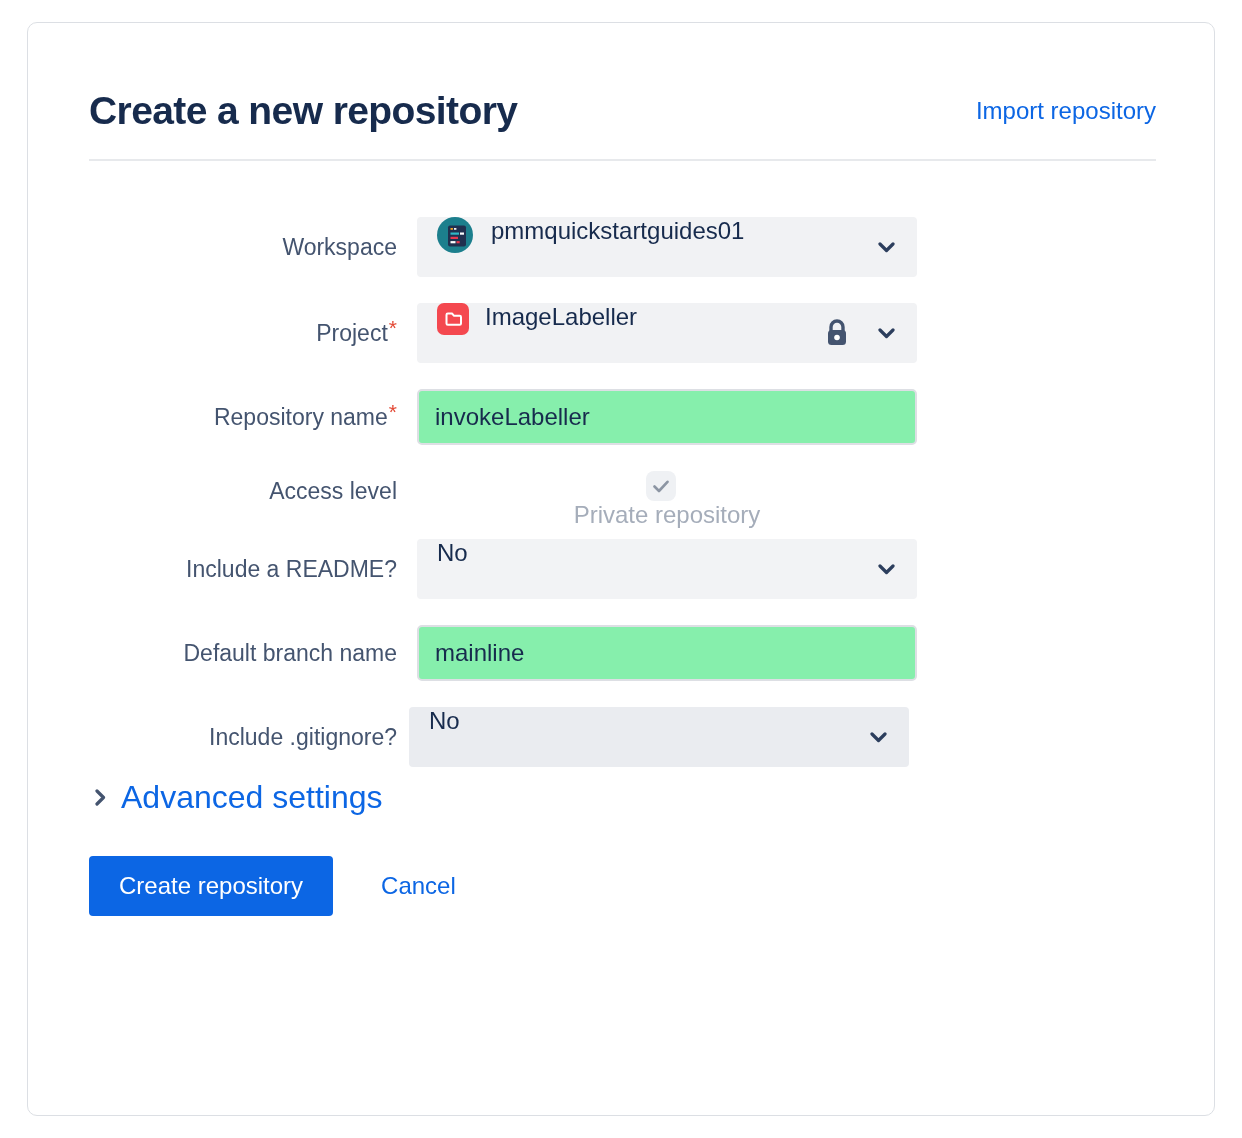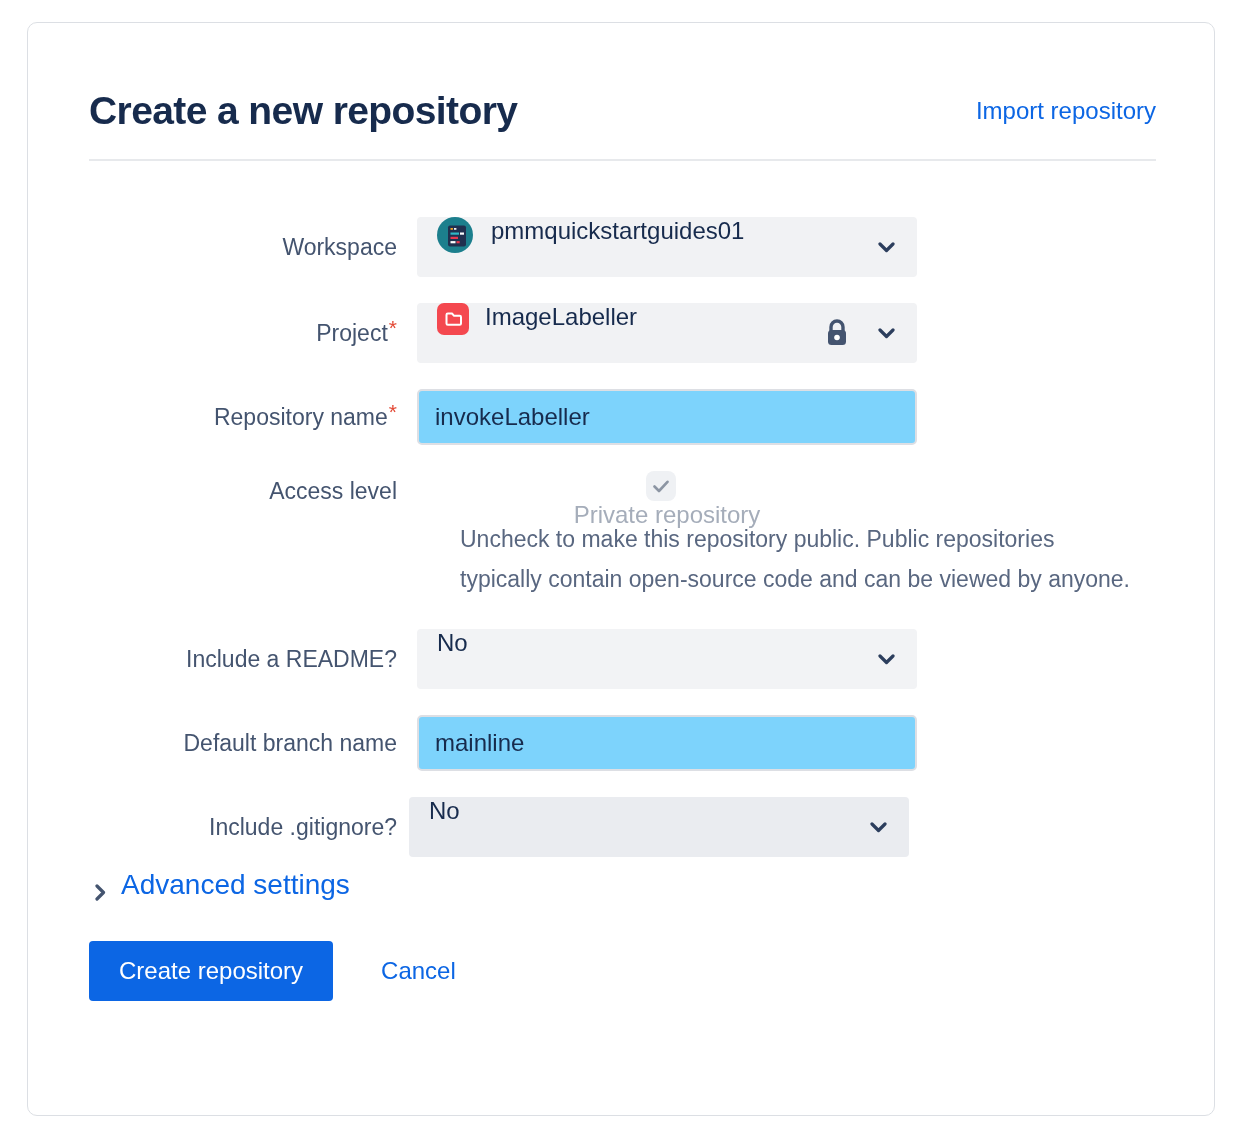--- a/index.html
+++ b/index.html
@@ -28,40 +28,40 @@
   }
   .asterisk { color:#E34935; font-size:21px; position:relative; top:-6px; margin-left:1px; }
   .select {
     background:#F1F2F4; border-radius:4px; height:60px; display:flex;
     padding:0 22px 0 20px; box-sizing:border-box; cursor:pointer;
   }
   .select.light { background:#F2F3F5; }
   .select.hovered { background:#EAECF0; }
   .select .value { font-size:24px; color:#172B4D; flex:1; }
   .text-input {
-    background:#7dd3fc; border:2px solid #DDDFE4; border-radius:5px; height:56px;
+    background:#86efac; border:2px solid #DDDFE4; border-radius:5px; height:56px;
     box-sizing:border-box; font-size:24px; color:#172B4D; padding:0 16px; width:100%;
     font-family:"Liberation Sans", sans-serif; outline:none;
   }
   .avatar { width:36px; height:36px; margin-right:18px; flex:0 0 auto; }
   .folder-badge { width:32px; height:32px; margin-right:16px; flex:0 0 auto; }
   .lock-wrap { margin-right:28px; display:flex; align-items:center; }
   .chev { display:flex; align-items:center; }
   .checkbox-line { display:flex; align-items:center; height:40px;flex-direction:column; }
   .checkbox {
     width:30px; height:30px; background:#EFF1F4; border-radius:8px; flex:0 0 auto;
     display:flex; align-items:center; justify-content:center; margin-right:13px;
   }
   .checkbox-label { font-size:24px; color:#A5ADBA; }
   .help-text {
     font-size:23px; color:#596780; line-height:40px; margin:8px 0 2px 43px; width:672px;
   }
   .advanced {
-    display:flex; align-items:flex-end; gap:15px; margin:12px 0 8px 6px;
-    font-size:28px; font-weight:500; color:#0C66E4; cursor:pointer; width:max-content;
+    display:flex; align-items:center; gap:15px; margin:12px 0 8px 6px;
+    font-size:32px; font-weight:500; color:#0C66E4; cursor:pointer; width:max-content;
   }
   .footer { display:flex; justify-content:flex-start; align-items:center; margin-top:40px; }
   .btn-primary {
     background:#0C66E4; color:#ffffff; font-size:24px; font-weight:500;
     border:none; border-radius:4px; height:60px; padding:0 30px; cursor:pointer;
     font-family:"Liberation Sans", sans-serif;
   }
   .btn-cancel {
     color:#0C66E4; font-size:24px; font-weight:500; margin-left:42px; cursor:pointer;
     background:none; border:none; font-family:"Liberation Sans", sans-serif;
@@ -136,21 +136,20 @@
       <div class="field-label">Access level</div>
       <div>
         <div class="checkbox-line">
           <span class="checkbox">
             <svg width="16" height="13" viewBox="0 0 16 13">
                 <path d="M1.5 6.5l4.5 4.5L14.5 1.8" stroke="#8C95A3" stroke-width="2.6" fill="none" stroke-linecap="round" stroke-linejoin="round"></path>
               </svg>
           </span>
           <span class="checkbox-label">Private repository</span>
         </div>
-        <div class="help-text">Uncheck to make this repository public. Public repositories typically contain open-source code and can be viewed by anyone.</div>
       </div>
     </div>
 
     <div class="row">
       <div class="field-label">Include a README?</div>
       <div class="select light">
         <span class="value">No</span>
         <span class="chev">
           <svg width="17" height="11" viewBox="0 0 17 11">
               <path d="M2 2l6.5 6.5L15 2" stroke="#2C3E5D" stroke-width="3.2" fill="none" stroke-linecap="round" stroke-linejoin="round"></path>

